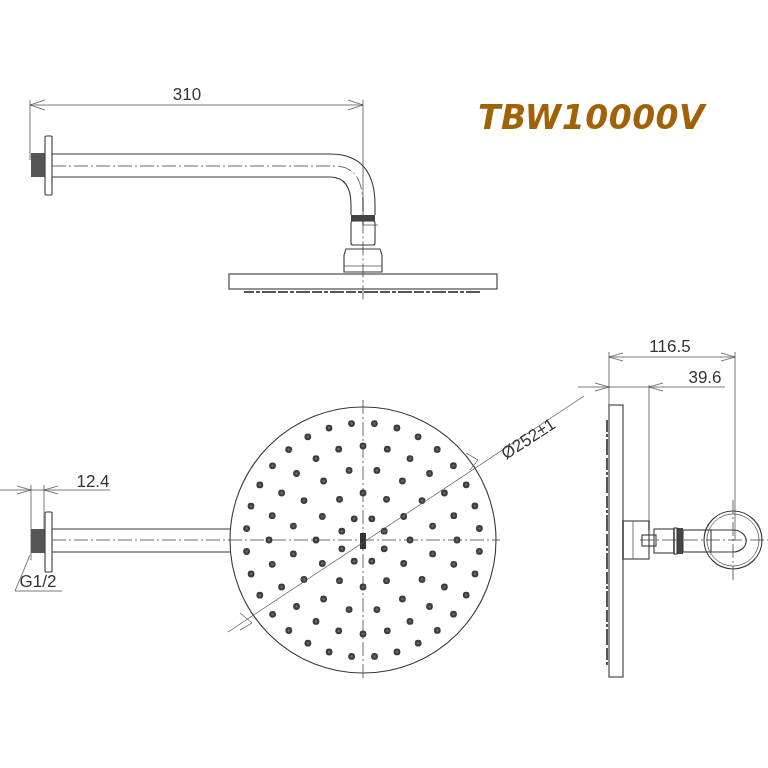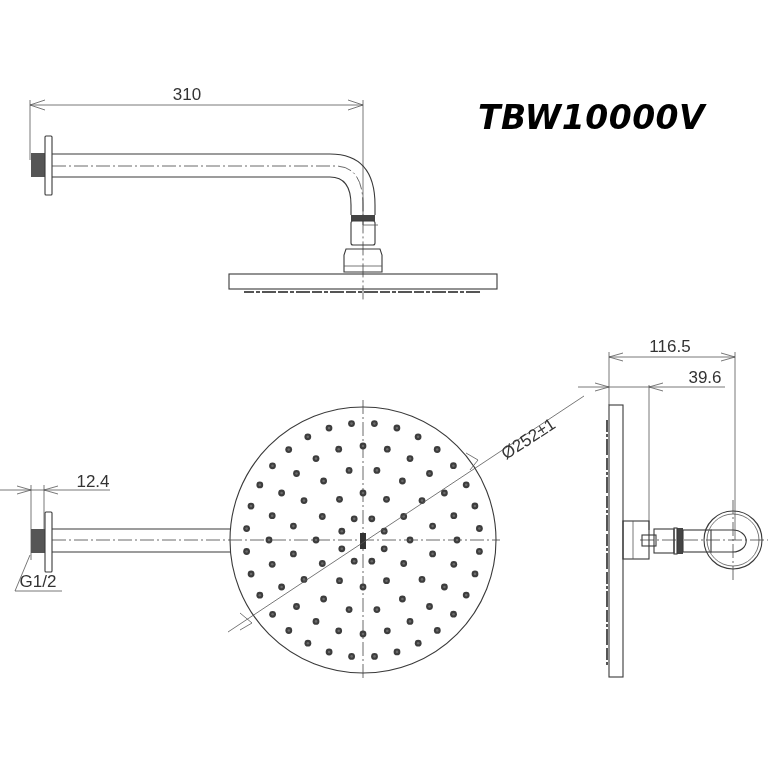--- a/index.html
+++ b/index.html
@@ -2,21 +2,21 @@
 <html><head>
 <meta charset="utf-8">
 <style>
   html,body{margin:0;padding:0;background:#ffffff;}
   body{width:768px;height:768px;position:relative;overflow:hidden;font-family:"Liberation Sans",sans-serif;}
   svg{position:absolute;left:0;top:0;}
   .ln{stroke:#3a3a3a;stroke-width:1.1;fill:none;}
   .thin{stroke:#555;stroke-width:0.8;fill:none;}
   .cl{stroke:#444;stroke-width:0.8;fill:none;stroke-dasharray:14 3 2 3;}
   .dim-text{font-family:"Liberation Sans",sans-serif;font-size:17px;fill:#333;}
-  .title{position:absolute;left:478px;top:98px;font-family:"DejaVu Sans",sans-serif;font-weight:bold;font-style:italic;font-size:33px;color:#000000;letter-spacing:0.5px;}
+  .title{position:absolute;left:478px;top:98px;font-family:"DejaVu Sans",sans-serif;font-weight:bold;font-style:italic;font-size:33px;color:#a16207;letter-spacing:0.5px;}
   .hatch{fill:#555;}
 </style>
 </head>
 <body>
 
 <div class="title">TBW10000V</div>
 
 <svg width="768" height="768" viewBox="0 0 768 768">
 
   <g>

